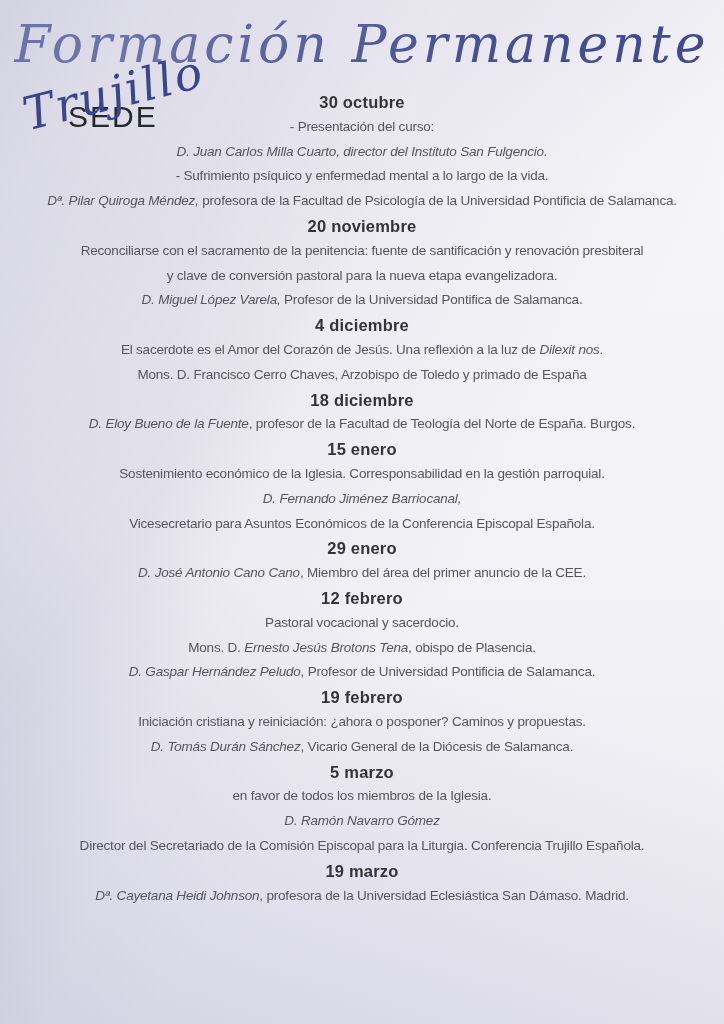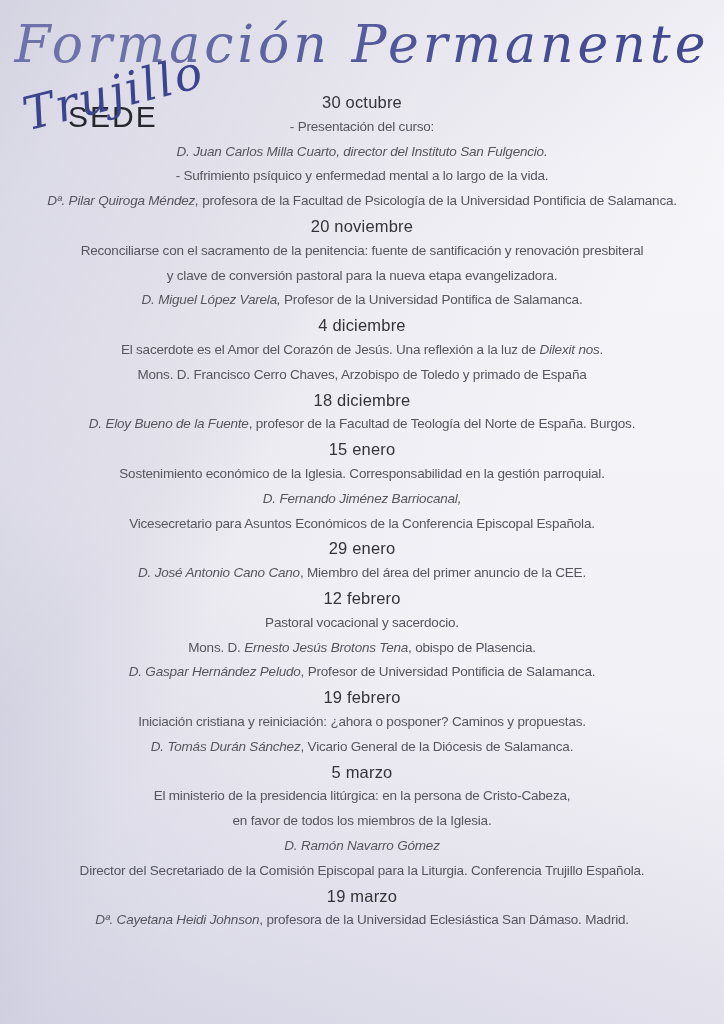--- a/index.html
+++ b/index.html
@@ -63,21 +63,21 @@
   .schedule {
     position: absolute;
     top: 90px;
     left: 0;
     width: 724px;
     text-align: center;
   }
   .date {
     margin: 0;
     font-size: 16.5px;
-    font-weight: normal;
+    font-weight: bold;
     letter-spacing: 0.2px;
     color: #333339;
     line-height: 24.8px;
   }
   .line {
     margin: 0;
     font-size: 13.5px;
     letter-spacing: -0.2px;
     color: #56555e;
     line-height: 24.8px;
@@ -136,21 +136,20 @@
       <p class="line"><span class="seg">Mons. D. </span><span class="seg italic">Ernesto Jesús Brotons Tena</span><span class="seg">, obispo de Plasencia.</span></p>
       <p class="line"><span class="seg italic">D. Gaspar Hernández Peludo</span><span class="seg">, Profesor de Universidad Pontificia de Salamanca.</span></p>
     </section>
     <section>
       <h2 class="date">19 febrero</h2>
       <p class="line"><span class="seg">Iniciación cristiana y reiniciación: ¿ahora o posponer? Caminos y propuestas.</span></p>
       <p class="line"><span class="seg italic">D. Tomás Durán Sánchez</span><span class="seg">, Vicario General de la Diócesis de Salamanca.</span></p>
     </section>
     <section>
       <h2 class="date">5 marzo</h2>
-      <p class="line"><span class="seg">El ministerio de la presidencia litúrgica: en la persona de Cristo-Cabeza,</span></p>
       <p class="line"><span class="seg">en favor de todos los miembros de la Iglesia.</span></p>
       <p class="line"><span class="seg italic">D. Ramón Navarro Gómez</span></p>
       <p class="line"><span class="seg">Director del Secretariado de la Comisión Episcopal para la Liturgia. Conferencia Trujillo Española.</span></p>
     </section>
     <section>
       <h2 class="date">19 marzo</h2>
       <p class="line"><span class="seg italic">Dª. Cayetana Heidi Johnson</span><span class="seg">, profesora de la Universidad Eclesiástica San Dámaso. Madrid.</span></p>
     </section>
   </div>
 

